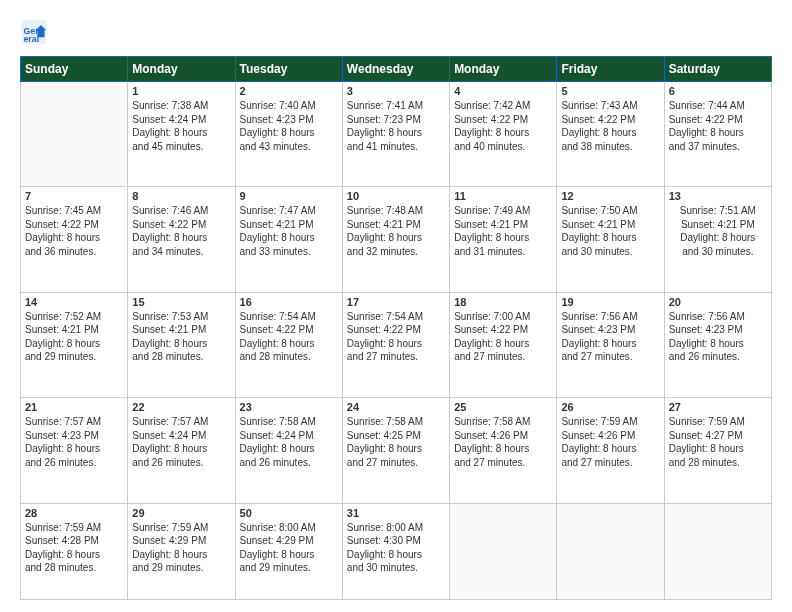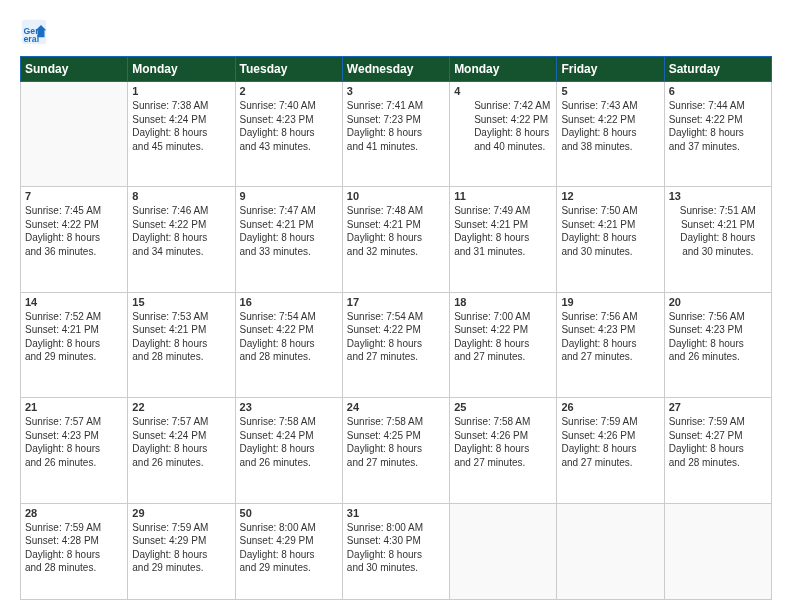--- a/index.html
+++ b/index.html
@@ -144,21 +144,21 @@
           </td>
           <td>
             <span class="day-num">3</span>
             <div class="cell-content" style="white-space: pre-line;">Sunrise: 7:41 AM
 Sunset: 7:23 PM
 Daylight: 8 hours
 and 41 minutes.</div>
           </td>
           <td>
             <span class="day-num">4</span>
-            <div class="cell-content" style="white-space: pre-line; margin-left: 20px;">Sunrise: 7:42 AM
+            <div class="cell-content" style="white-space: pre-line;">Sunrise: 7:42 AM
 Sunset: 4:22 PM
 Daylight: 8 hours
 and 40 minutes.</div>
           </td>
           <td>
             <span class="day-num">5</span>
             <div class="cell-content" style="white-space: pre-line;">Sunrise: 7:43 AM
 Sunset: 4:22 PM
 Daylight: 8 hours
 and 38 minutes.</div>

